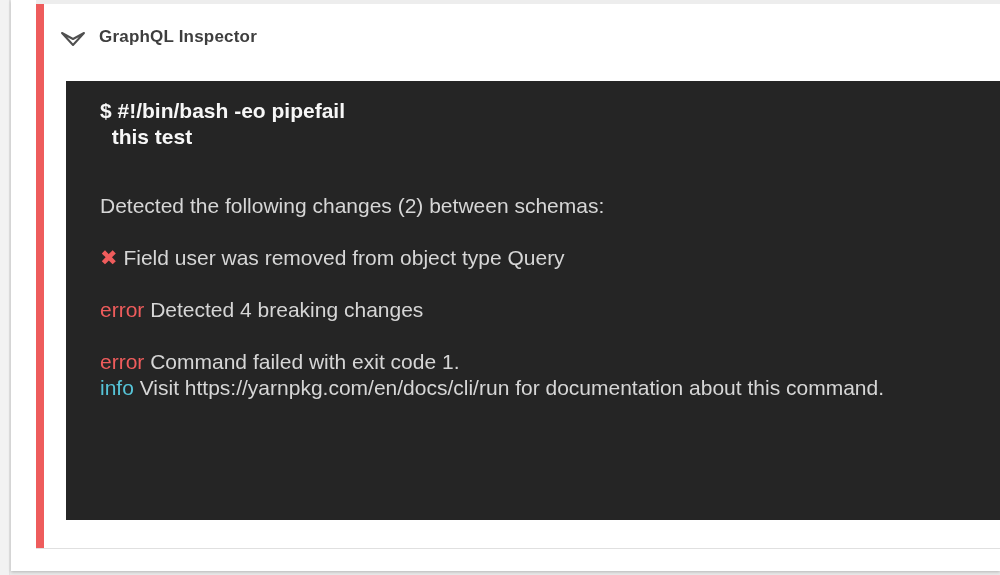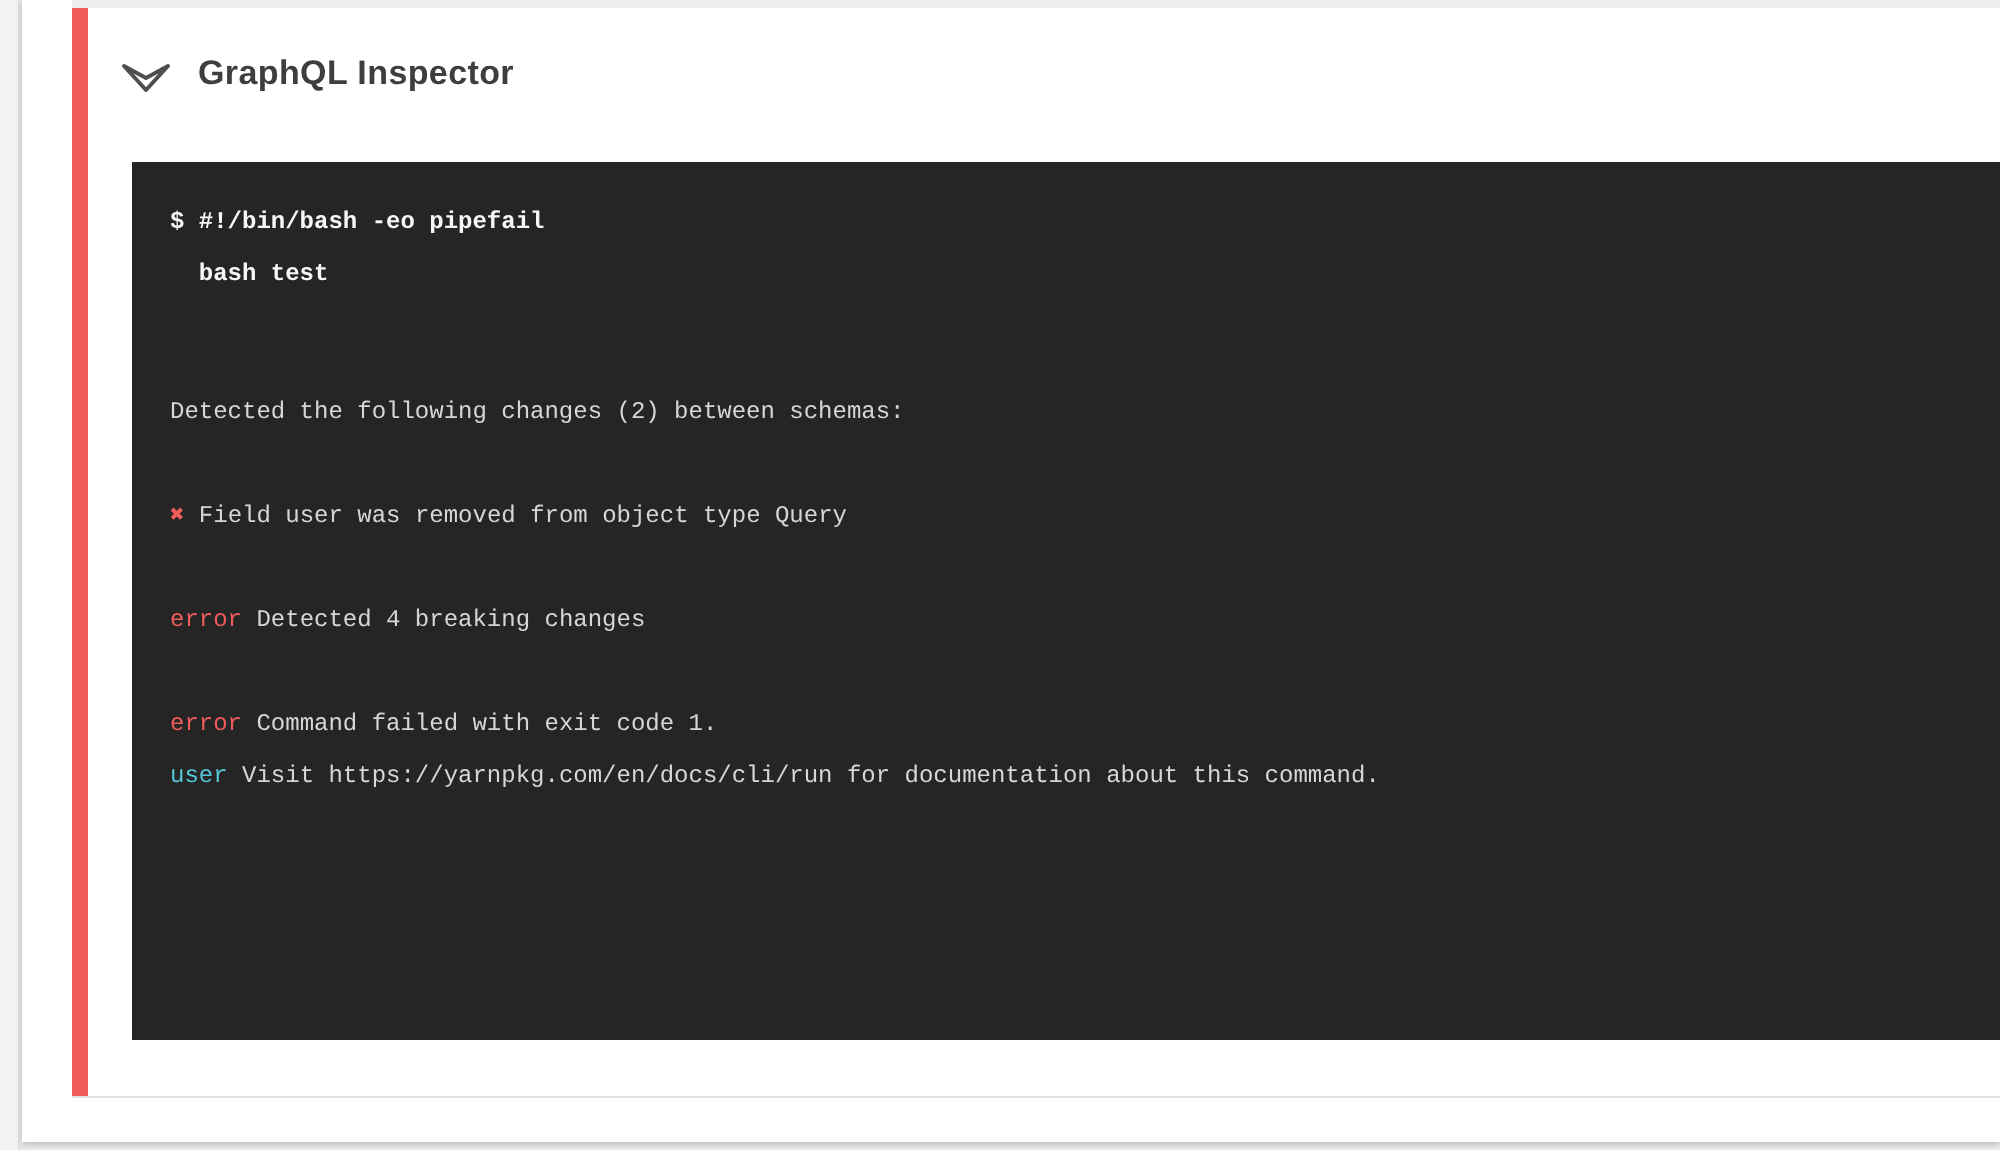--- a/index.html
+++ b/index.html
@@ -50,23 +50,24 @@
     color: #3e3e3e;
     letter-spacing: 0.2px;
   }
   .terminal {
     position: absolute; left: 30px; top: 77px; right: 0;
     height: 439px;
     overflow: hidden;
   }
   .term-inner {
     padding: 17px 0 0 19px;
-    font-family: Liberation Mono, monospace;
-    font-size: 12px;
+    font-family: Liberation Sans, sans-serif;
+    font-size: 21px;
     line-height: 26px;
+    margin-left: 15px;
   }
   .tline { white-space: pre; min-height: 26px; }
   .command { font-weight: bold; margin-bottom: 17px; }
 </style>
 </head>
 <body>
 
 <div class="left-gutter"></div>
 
 <div class="container">
@@ -81,29 +82,29 @@
           <path d="M3 8 L14 14 L25 8 L14 20 Z" fill="none" stroke="#4f4f4f" stroke-width="2" stroke-linejoin="round" stroke-linecap="round"></path>
         </svg>
       </div>
       <div class="step-title">GraphQL Inspector</div>
     </div>
 
     <div class="terminal" style="background: rgb(37, 37, 37);">
       <div class="term-inner">
         <div class="command" style="color: rgb(247, 247, 247);">
             <div class="tline">$ #!/bin/bash -eo pipefail</div>
-            <div class="tline">  bash test</div>
+            <div class="tline">  this test</div>
           </div>
         <div style="color: rgb(214, 214, 214);">
             <div class="tline">&nbsp;</div>
             <div class="tline"><span>Detected the following changes (2) between schemas:</span></div>
             <div class="tline">&nbsp;</div>
             <div class="tline"><span style="color: rgb(239, 92, 92);">✖</span><span> Field user was removed from object type Query</span></div>
             <div class="tline">&nbsp;</div>
             <div class="tline"><span style="color: rgb(239, 92, 92);">error</span><span> Detected 4 breaking changes</span></div>
             <div class="tline">&nbsp;</div>
             <div class="tline"><span style="color: rgb(239, 92, 92);">error</span><span> Command failed with exit code 1.</span></div>
-            <div class="tline"><span style="color: rgb(86, 196, 216);">user</span><span> Visit https://yarnpkg.com/en/docs/cli/run for documentation about this command.</span></div>
+            <div class="tline"><span style="color: rgb(86, 196, 216);">info</span><span> Visit https://yarnpkg.com/en/docs/cli/run for documentation about this command.</span></div>
           </div>
       </div>
     </div>
   </div>
 </div>
 
 </body></html>

